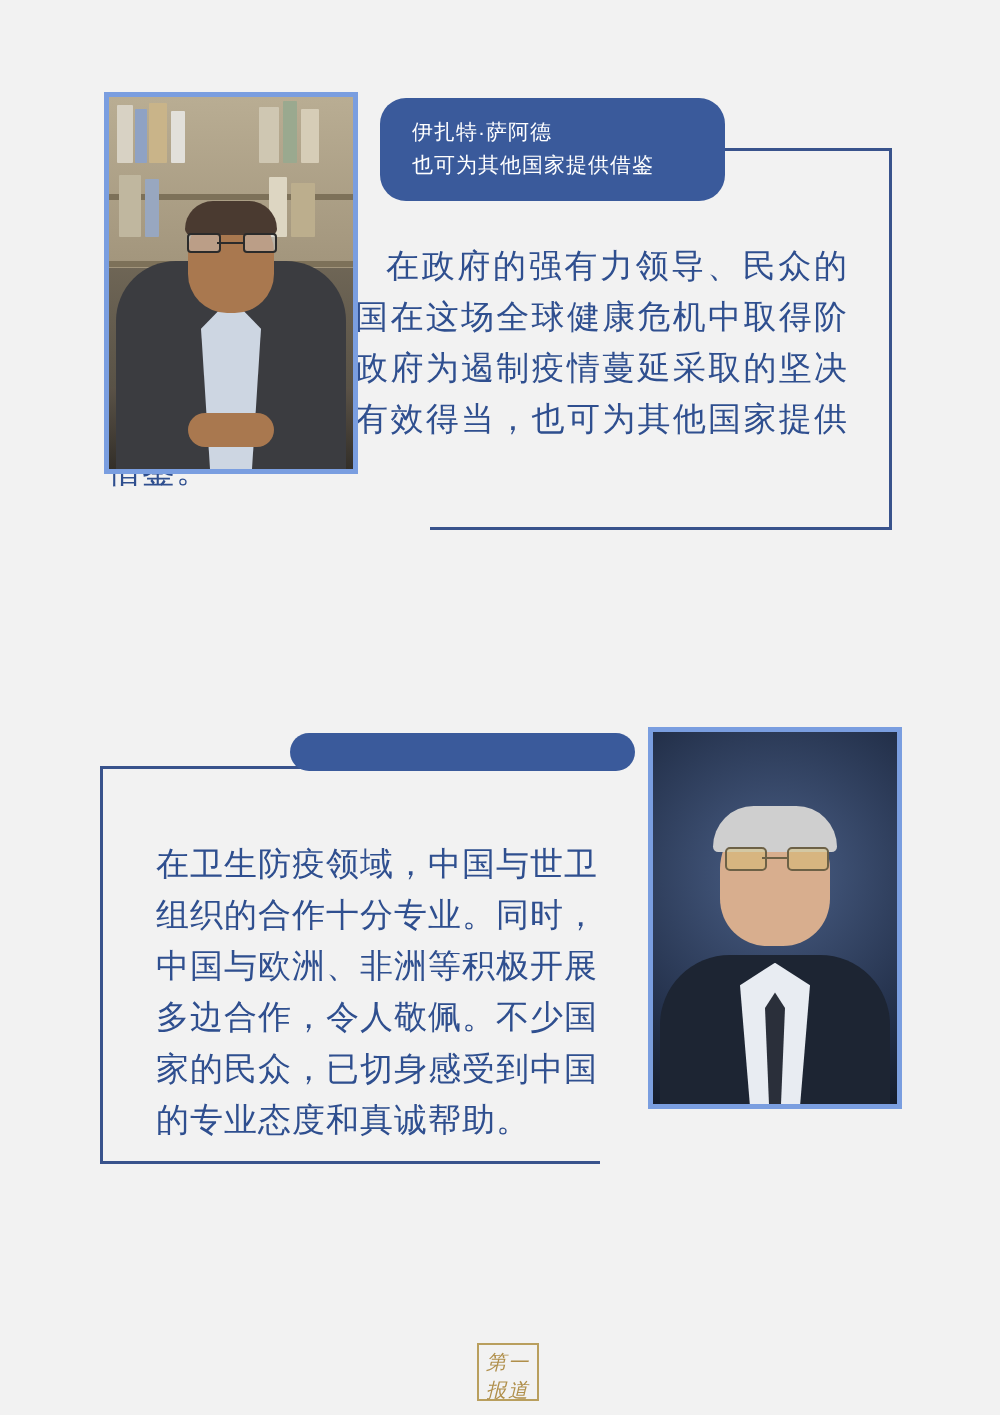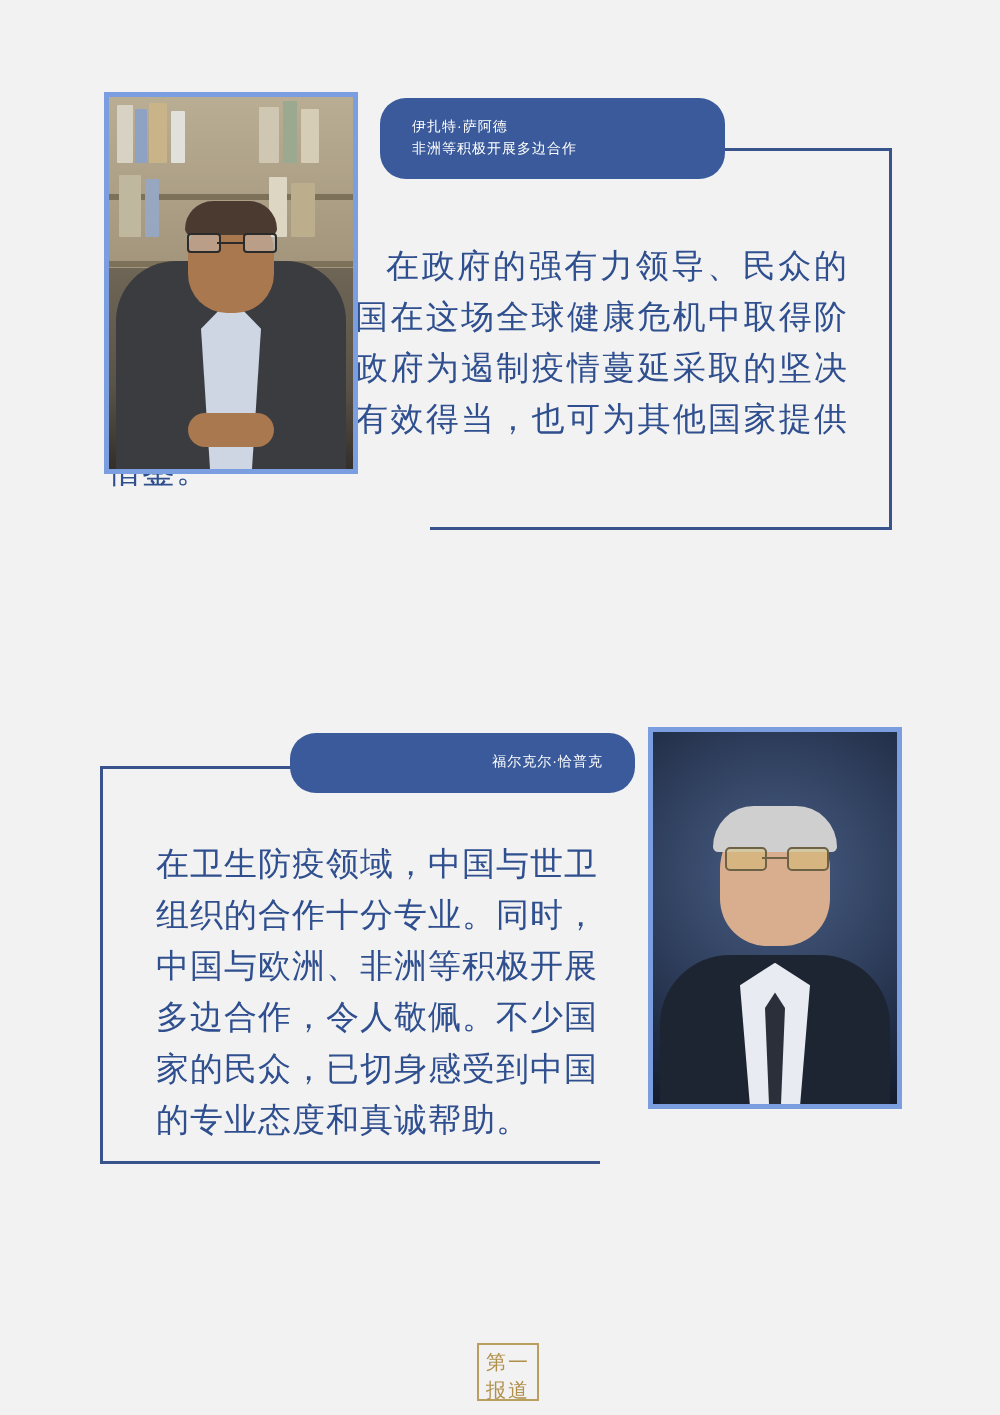--- a/index.html
+++ b/index.html
@@ -172,21 +172,21 @@
   }
 
   
   .nameplate {
     position: absolute;
     background: #3a5a9b;
     color: #ffffff;
     border-radius: 26px;
     padding: 18px 30px 20px 32px;
     line-height: 1.55;
-    font-size: 14px;
+    font-size: 21px;
     letter-spacing: 1px;
     z-index: 6;
   }
   .nameplate1 {
     left: 380px;
     top: 98px;
     width: 283px;
   }
   .nameplate2 {
     left: 290px;
@@ -245,21 +245,21 @@
     border: 2px solid #b99f5e;
     color: #b08f4b;
     font-family: "DejaVu Serif", "Liberation Serif", serif;
     font-size: 20px;
     line-height: 1.4;
     letter-spacing: 2px;
     text-align: center;
     padding-top: 3px;
     box-sizing: border-box;
   }
-  .footer-logo span { display: block; }
+  .footer-logo span { display: block; font-style: italic; }
 </style>
 </head>
 <body>
 
 <div class="page">
 
   <div class="block1">
 
     <div class="bracket1"></div>
 
@@ -287,21 +287,21 @@
         <div class="p1-head"></div>
         <div class="p1-hair"></div>
         <div class="p1-glass p1-glassL"></div>
         <div class="p1-glass p1-glassR"></div>
         <div class="p1-glassbridge"></div>
       </div>
     </div>
 
     <div class="nameplate nameplate1">
       <span class="np-name">伊扎特·萨阿德</span>
-      <span class="np-title">非洲等积极开展多边合作</span>
+      <span class="np-title">也可为其他国家提供借鉴</span>
     </div>
 
     <div class="quote quote1">在政府的强有力领导、民众的团结一心下，中国在这场全球健康危机中取得阶段性胜利。中国政府为遏制疫情蔓延采取的坚决果断措施，不仅有效得当，也可为其他国家提供借鉴。</div>
   </div>
 
   <div class="block2">
 
     <div class="bracket2"></div>
 
     <div class="photo photo2">
@@ -312,21 +312,20 @@
         <div class="p2-tie"></div>
         <div class="p2-head"></div>
         <div class="p2-hair"></div>
         <div class="p2-glass p2-glassL"></div>
         <div class="p2-glass p2-glassR"></div>
         <div class="p2-glassbridge"></div>
       </div>
     </div>
 
     <div class="nameplate nameplate2">
-      <span class="np-name">福尔克尔·恰普克</span>
     </div>
 
     <div class="quote quote2">在卫生防疫领域，中国与世卫组织的合作十分专业。同时，中国与欧洲、非洲等积极开展多边合作，令人敬佩。不少国家的民众，已切身感受到中国的专业态度和真诚帮助。</div>
   </div>
 
   <div class="footer-logo">
     <span>第一</span>
     <span>报道</span>
   </div>
 

